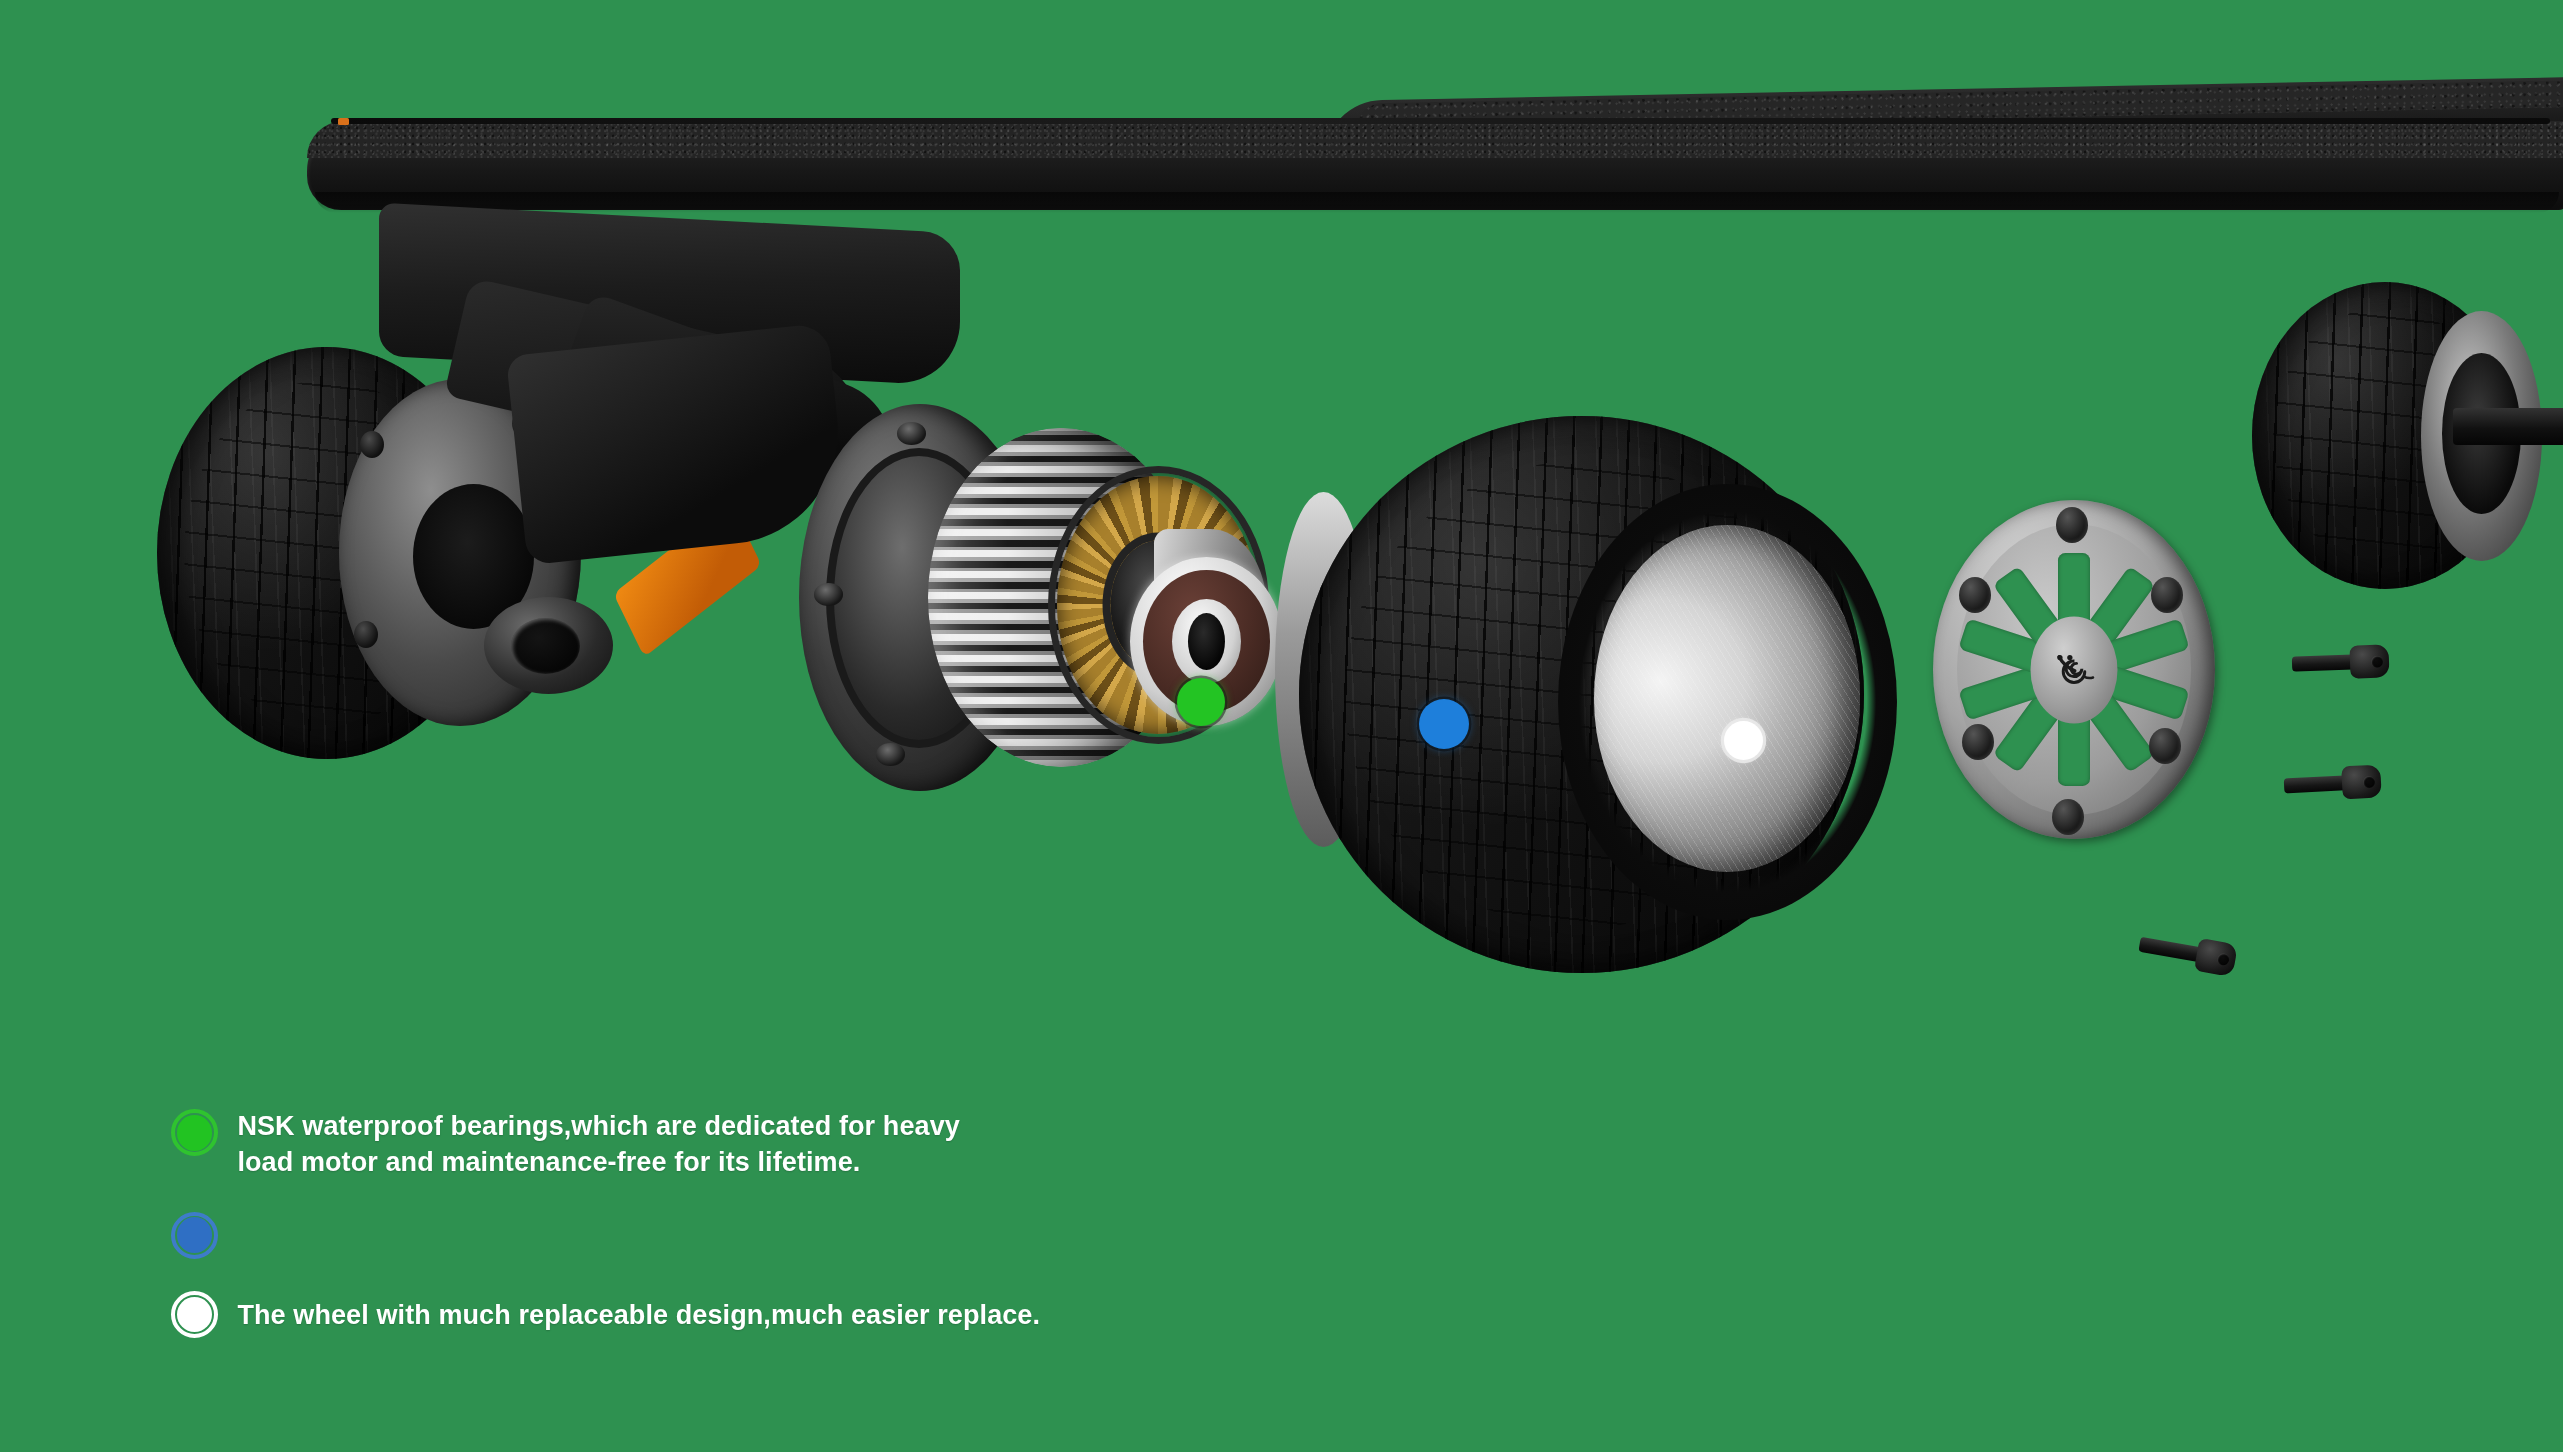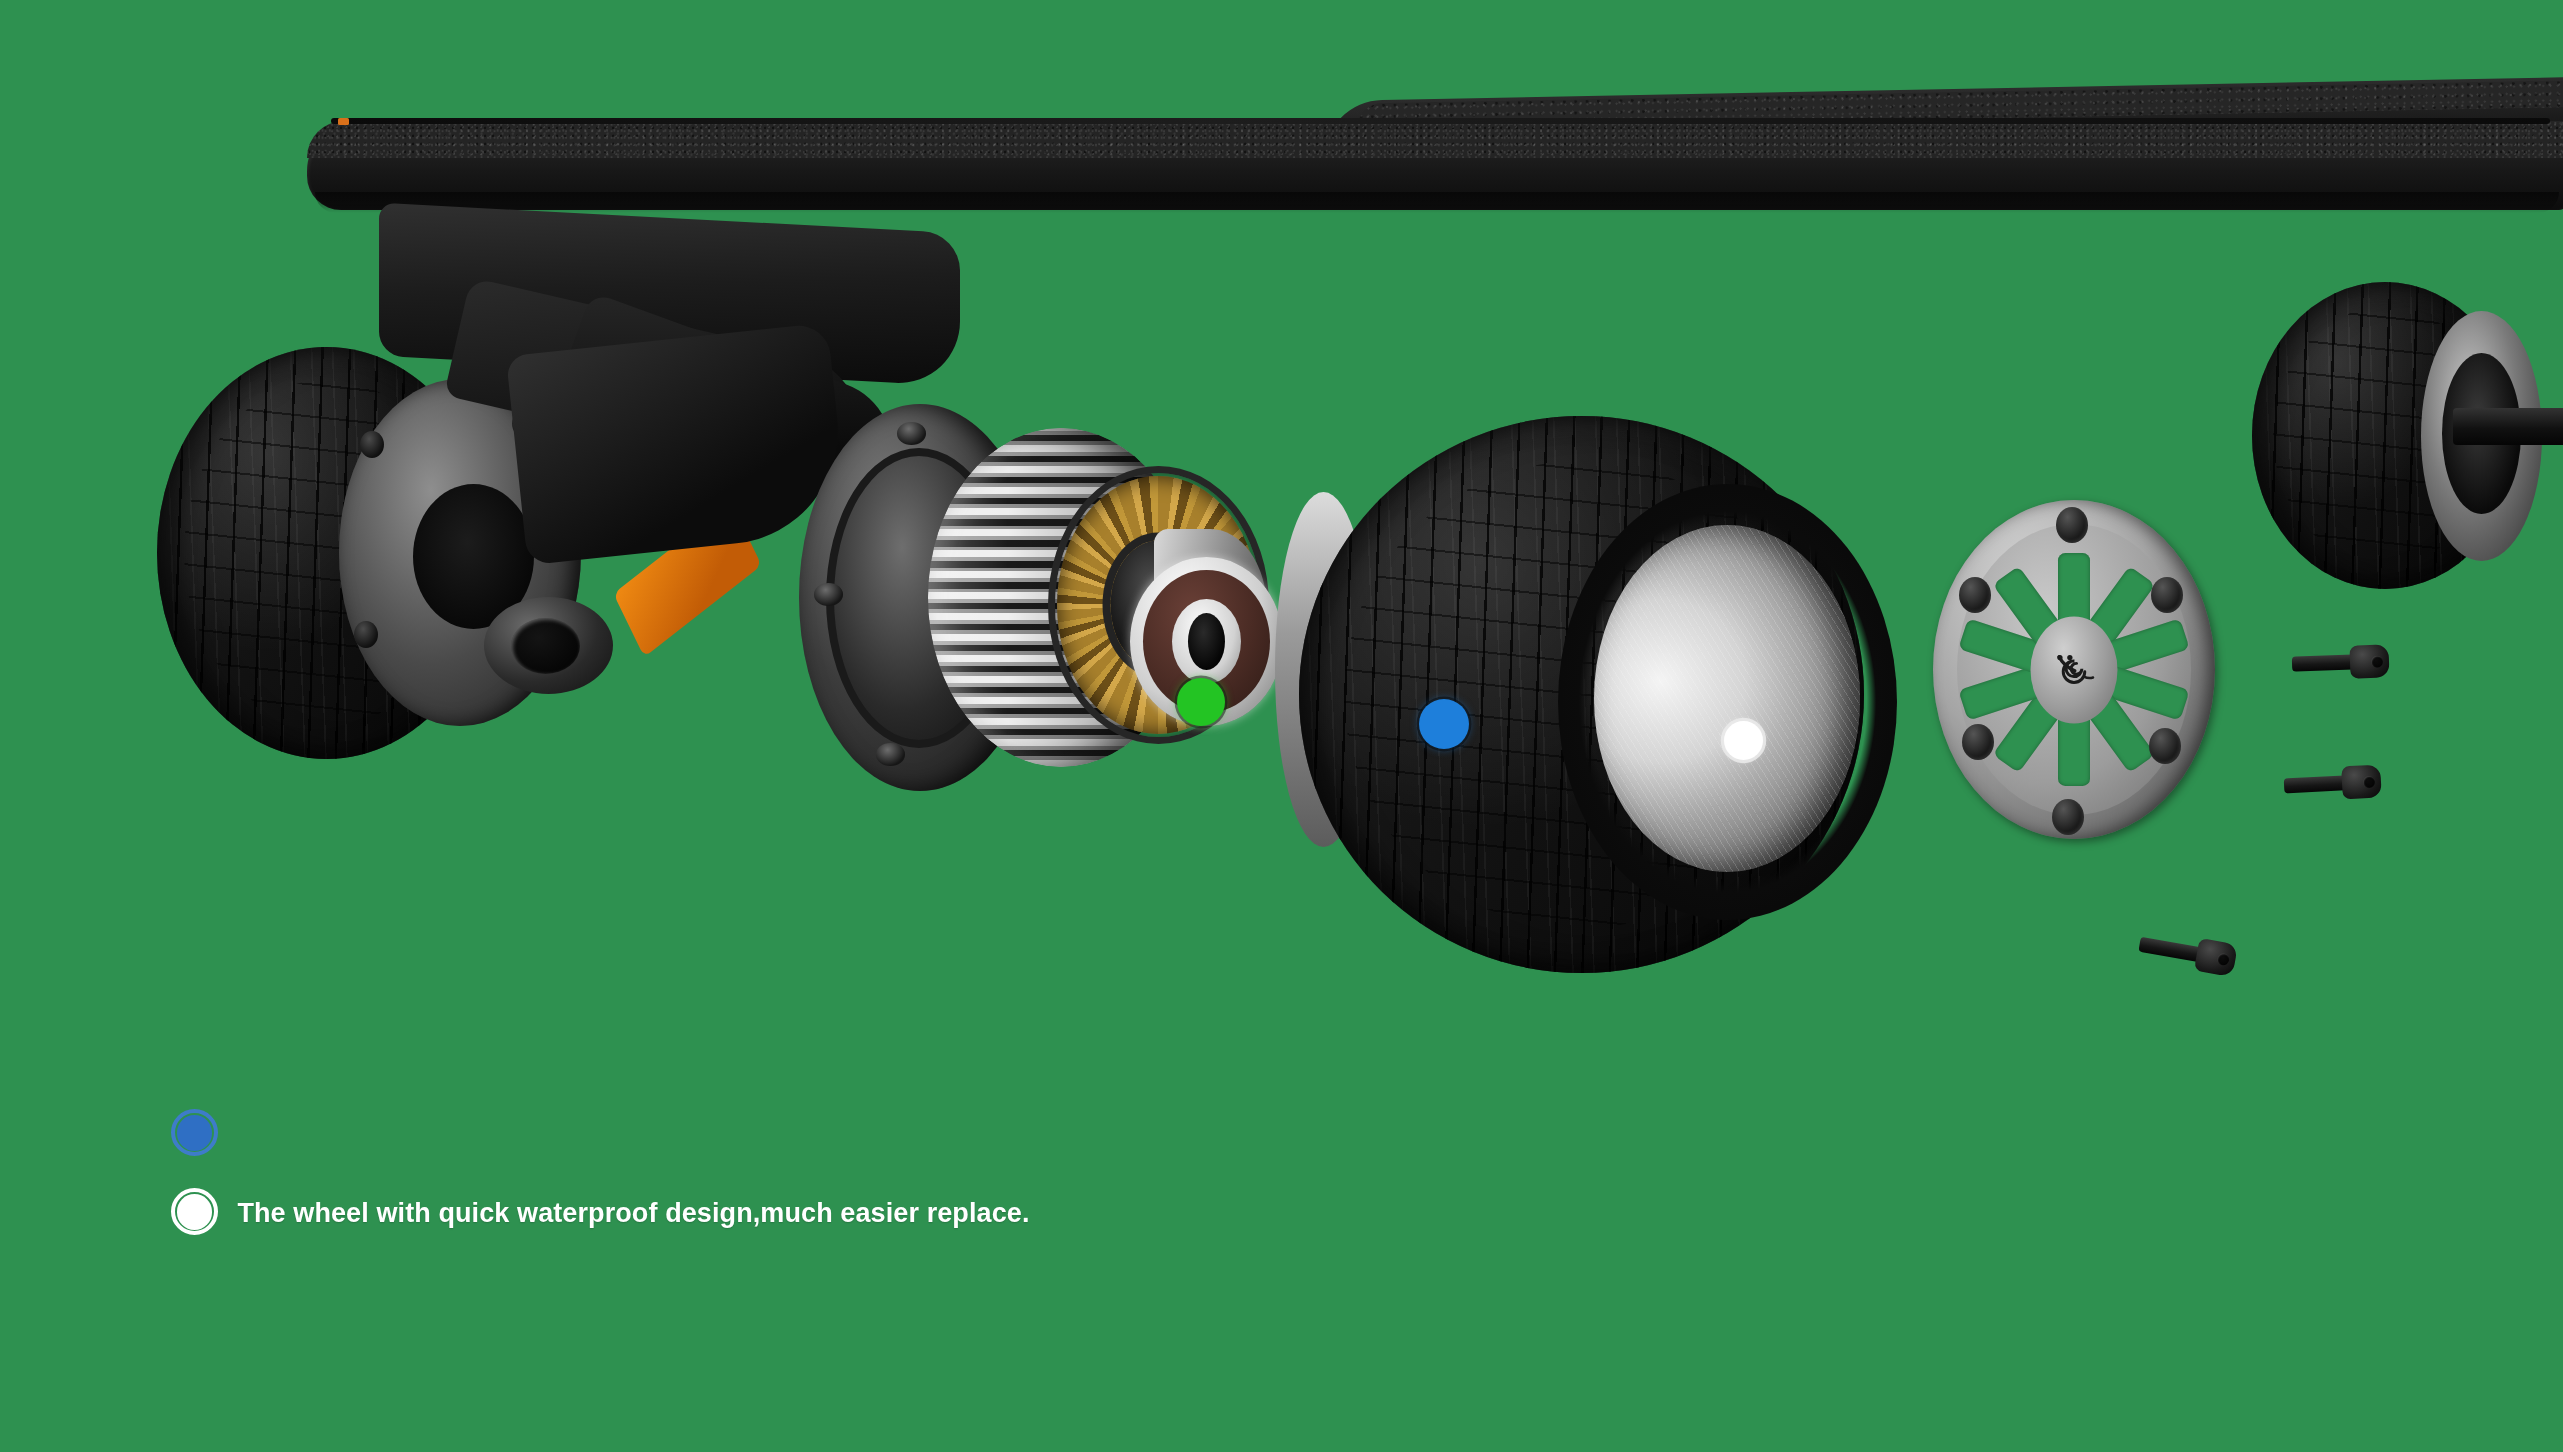--- a/index.html
+++ b/index.html
@@ -543,32 +543,40 @@
   </div>
   <div class="marker blue">
     <div class="fill"></div>
   </div>
   <div class="marker white">
     <div class="fill"></div>
   </div>
 
   <div id="legend">
 
+    <div class="legend-row">
+      <div class="bullet green">
+        <div class="ring"></div>
+        <div class="core"></div>
+      </div>
+      <div class="legend-text">NSK waterproof bearings,which are dedicated for heavy
+load motor and maintenance-free for its lifetime.</div>
+    </div>
 
     <div class="legend-row">
       <div class="bullet blue">
         <div class="ring"></div>
         <div class="core"></div>
       </div>
     </div>
 
     <div class="legend-row single">
       <div class="bullet white">
         <div class="ring"></div>
         <div class="core"></div>
       </div>
-      <div class="legend-text">The wheel with quick waterproof design,much easier replace.</div>
+      <div class="legend-text">The wheel with much replaceable design,much easier replace.</div>
     </div>
 
   </div>
 
 </div>
 
 
 </body></html>

